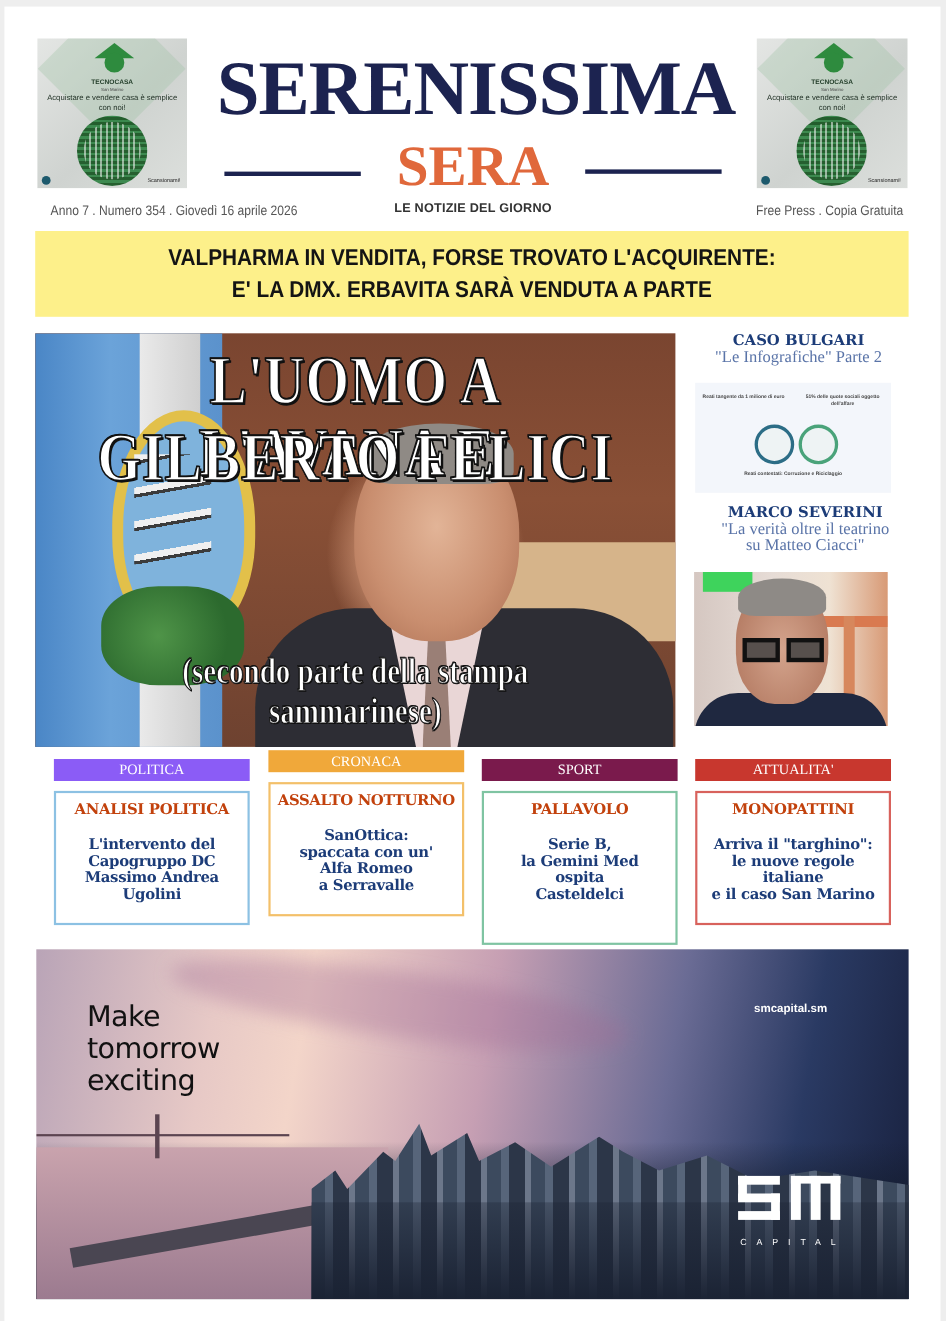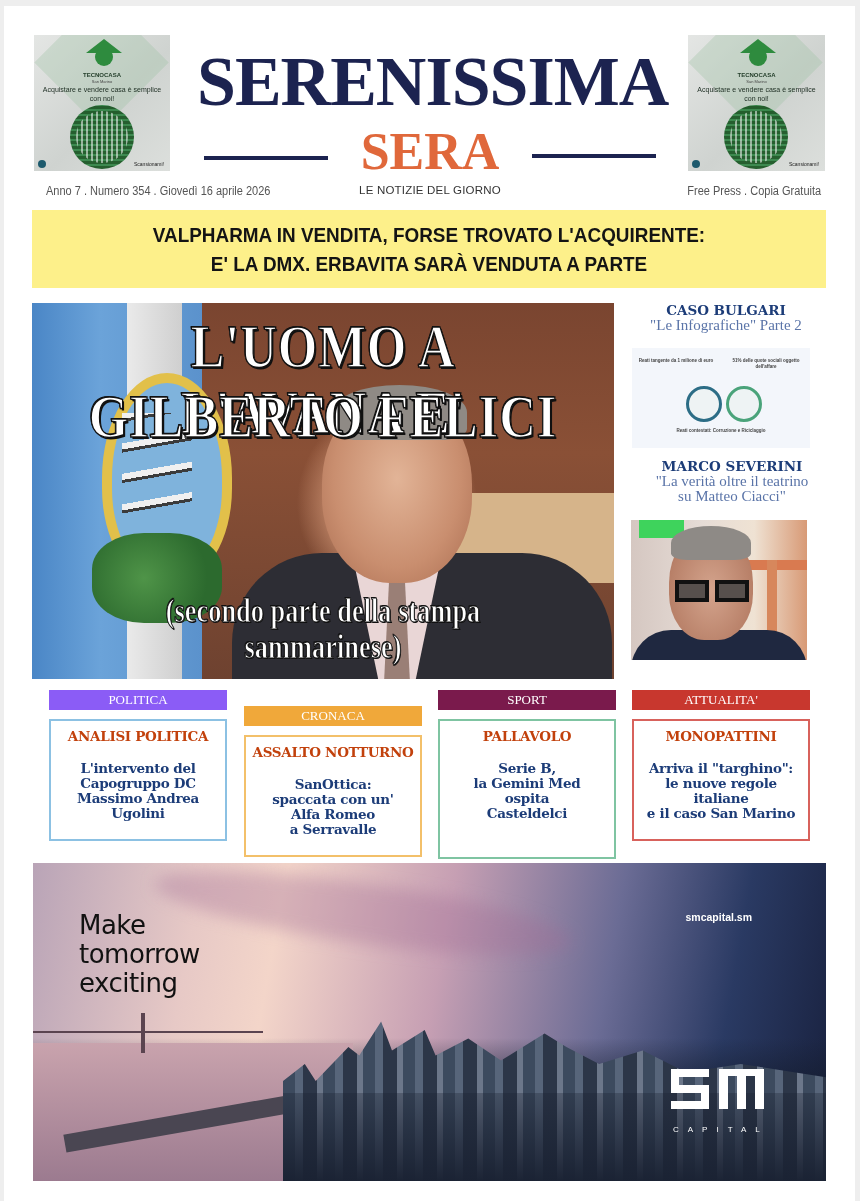--- a/index.html
+++ b/index.html
@@ -116,21 +116,21 @@
     <div class="slogan">Acquistare e vendere casa è semplice con noi!</div>
     <div class="qr"></div>
     <div class="phone"></div>
     <div class="cta">Scansionami!</div>
   </div>
 
   <div class="abs mast-title" style="left:193px;top:40px;width:470px;text-align:center;font-size:70px;line-height:72px;">SERENISSIMA</div>
   <div class="abs rule" style="left:200px;top:150px;width:124px;"></div>
   <div class="abs rule" style="left:528px;top:148px;width:124px;"></div>
   <div class="abs mast-sera" style="left:326px;top:118px;width:200px;text-align:center;font-size:52px;line-height:56px;">SERA</div>
-  <div class="abs tagline" style="left:326px;top:178px;width:200px;text-align:center;">LE NOTIZIE DEL GIORNO</div>
+  <div class="abs tagline" style="left:326px;top:178px;width:200px;text-align:center;font-weight:bold;">LE NOTIZIE DEL GIORNO</div>
 
   <div class="abs meta" style="left:42px;top:178px;">Anno 7 . Numero 354 . Giovedì 16 aprile 2026</div>
   <div class="abs meta meta-r" style="right:34px;top:178px;">Free Press . Copia Gratuita</div>
 
   <div class="abs banner" style="left:28px;top:204px;width:794px;height:78px;">
     <div class="banner-text" style="padding-top:10px;">VALPHARMA IN VENDITA, FORSE TROVATO L'ACQUIRENTE:</div>
     <div class="banner-text">E' LA DMX. ERBAVITA SARÀ VENDUTA A PARTE</div>
   </div>
 
   <div class="abs hero" style="left:28px;top:297px;width:582px;height:376px;">
@@ -180,21 +180,21 @@
   <div class="abs" style="left:45px;top:684px;width:178px;">
     <div class="cat-label" style="background:#8b5cf6;">POLITICA</div>
     <div class="card" style="border-color:#8cc1e3;height:122px;margin-top:9px;">
       <div class="card-head">ANALISI POLITICA</div>
       <div class="card-body">L'intervento del
 Capogruppo DC
 Massimo Andrea
 Ugolini</div>
     </div>
   </div>
-  <div class="abs" style="left:240px;top:700px;width:178px;">
+  <div class="abs" style="left:240px;top:676px;width:178px;">
     <div class="cat-label" style="background:#f0a83a;">CRONACA</div>
     <div class="card" style="border-color:#f3c06a;height:122px;margin-top:9px;">
       <div class="card-head">ASSALTO NOTTURNO</div>
       <div class="card-body">SanOttica:
 spaccata con un'
 Alfa Romeo
 a Serravalle</div>
     </div>
   </div>
   <div class="abs" style="left:434px;top:684px;width:178px;">

